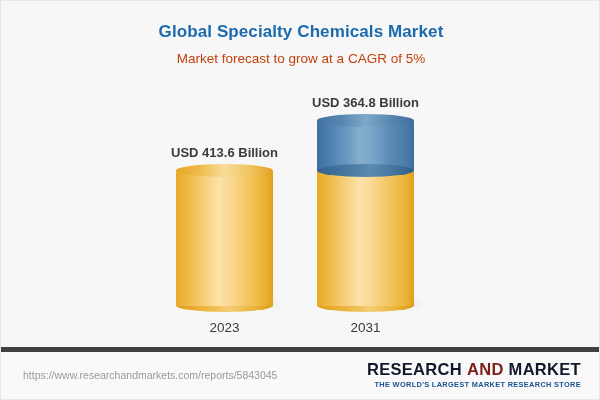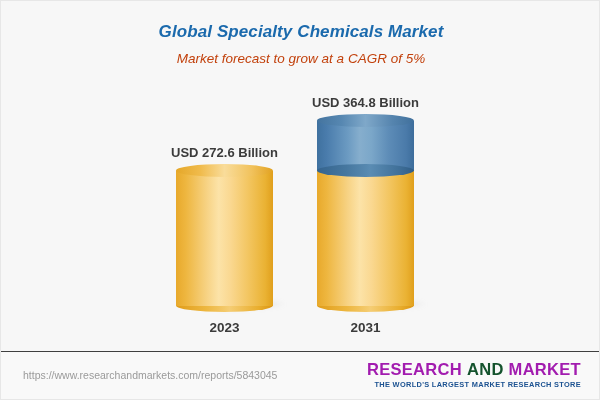--- a/index.html
+++ b/index.html
@@ -23,21 +23,20 @@
     overflow: hidden;
   }
 
   
   .header {
     position: absolute;
     top: 20px;
     left: 0;
     width: 600px;
     text-align: center;
-    font-style: italic;
   }
   .chart-title {
     font-size: 17px;
     font-weight: bold;
     color: #1b6aad;
     letter-spacing: 0.1px;
     line-height: 22px;
   }
   .chart-subtitle {
     margin-top: 7px;
@@ -72,21 +71,21 @@
     color: #3b3b3b;
   }
 
   .cat-label {
     position: absolute;
     left: 50%;
     bottom: -29px;
     transform: translateX(-50%);
     white-space: nowrap;
     font-size: 13.5px;
-    font-weight: bold;
+    font-weight: normal;
     color: #3b3b3b;
   }
 
   
   .cyl {
     position: absolute;
     bottom: 0;
   }
   .cyl .body {
     position: absolute;
@@ -140,21 +139,21 @@
     filter: blur(2px);
   }
 
   
   .footer {
     position: absolute;
     left: 0;
     bottom: 0;
     width: 600px;
     height: 47px;
-    border-top: 1px solid #404040;
+    border-top: 5px solid #404040;
     background: #f9f9f9;
   }
   .footer-url {
     position: absolute;
     left: 22px;
     top: 17px;
     font-size: 10.5px;
     color: #9a9a9a;
     white-space: nowrap;
   }
@@ -164,22 +163,22 @@
     top: 8px;
     text-align: right;
   }
   .logo-main {
     font-size: 16.5px;
     font-weight: bold;
     letter-spacing: 0.3px;
     line-height: 19px;
     white-space: nowrap;
   }
-  .logo-main .w1, .logo-main .w3 { color: #a21caf; }
-  .logo-main .w2 { color: #14532d; }
+  .logo-main .w1, .logo-main .w3 { color: #0f172a; }
+  .logo-main .w2 { color: #7f1d1d; }
   .logo-main span + span { margin-left: 5px; }
   .logo-tag {
     margin-top: 1px;
     font-size: 7.4px;
     font-weight: bold;
     color: #1c5291;
     letter-spacing: 0.32px;
     white-space: nowrap;
   }
 </style>
@@ -189,21 +188,21 @@
 <div class="card">
 
   <div class="header">
     <div class="chart-title">Global Specialty Chemicals Market</div>
     <div class="chart-subtitle">Market forecast to grow at a CAGR of 5%</div>
   </div>
 
   <div class="plot">
 
     <div class="bar-group g0" style="width:97px; height:140px;">
-      <div class="value-label" style="bottom:146px;">USD 272.6 Billion</div>
+      <div class="value-label" style="bottom:146px;">USD 413.6 Billion</div>
 
       <div class="shadow"></div>
 
       <div class="cyl" style="width:97px; height:135px;">
         <div class="cap yellow-cap-bottom" style="bottom:-6px; height:13px;"></div>
         <div class="body yellow-body" style="bottom:0; height:135px;"></div>
         <div class="cap yellow-cap-top" style="bottom:129px; height:13px;"></div>
       </div>
 
       <div class="cat-label">2023</div>

